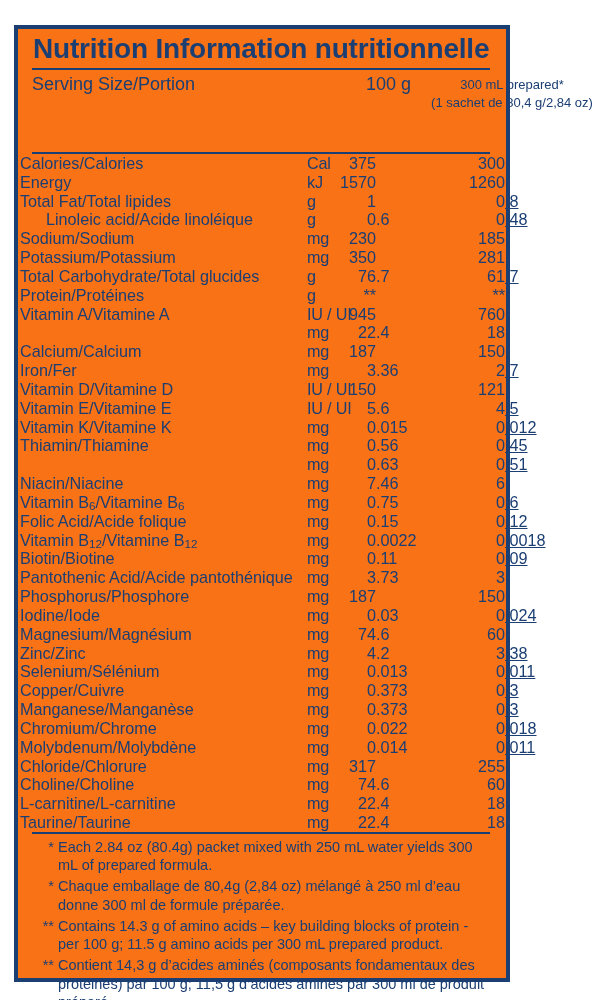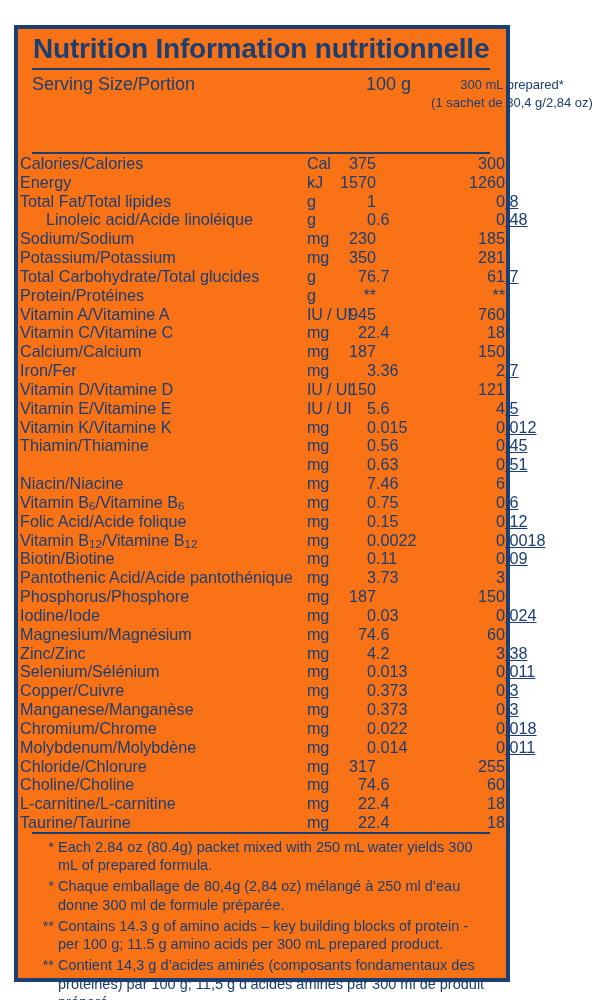--- a/index.html
+++ b/index.html
@@ -118,21 +118,20 @@
           <div class="val v1"><span class="int">**</span><span class="frac"></span></div>
           <div class="val v2"><span class="int">**</span><span class="frac"></span></div>
         </div>
         <div class="row">
           <div class="name">Vitamin A/Vitamine A</div>
           <div class="unit">IU / UI</div>
           <div class="val v1"><span class="int">945</span><span class="frac"></span></div>
           <div class="val v2"><span class="int">760</span><span class="frac"></span></div>
         </div>
         <div class="row">
-          <div class="name">Vitamin C/Vitamine C</div>
           <div class="unit">mg</div>
           <div class="val v1"><span class="int">22</span><span class="frac">.4</span></div>
           <div class="val v2"><span class="int">18</span><span class="frac"></span></div>
         </div>
         <div class="row">
           <div class="name">Calcium/Calcium</div>
           <div class="unit">mg</div>
           <div class="val v1"><span class="int">187</span><span class="frac"></span></div>
           <div class="val v2"><span class="int">150</span><span class="frac"></span></div>
         </div>

